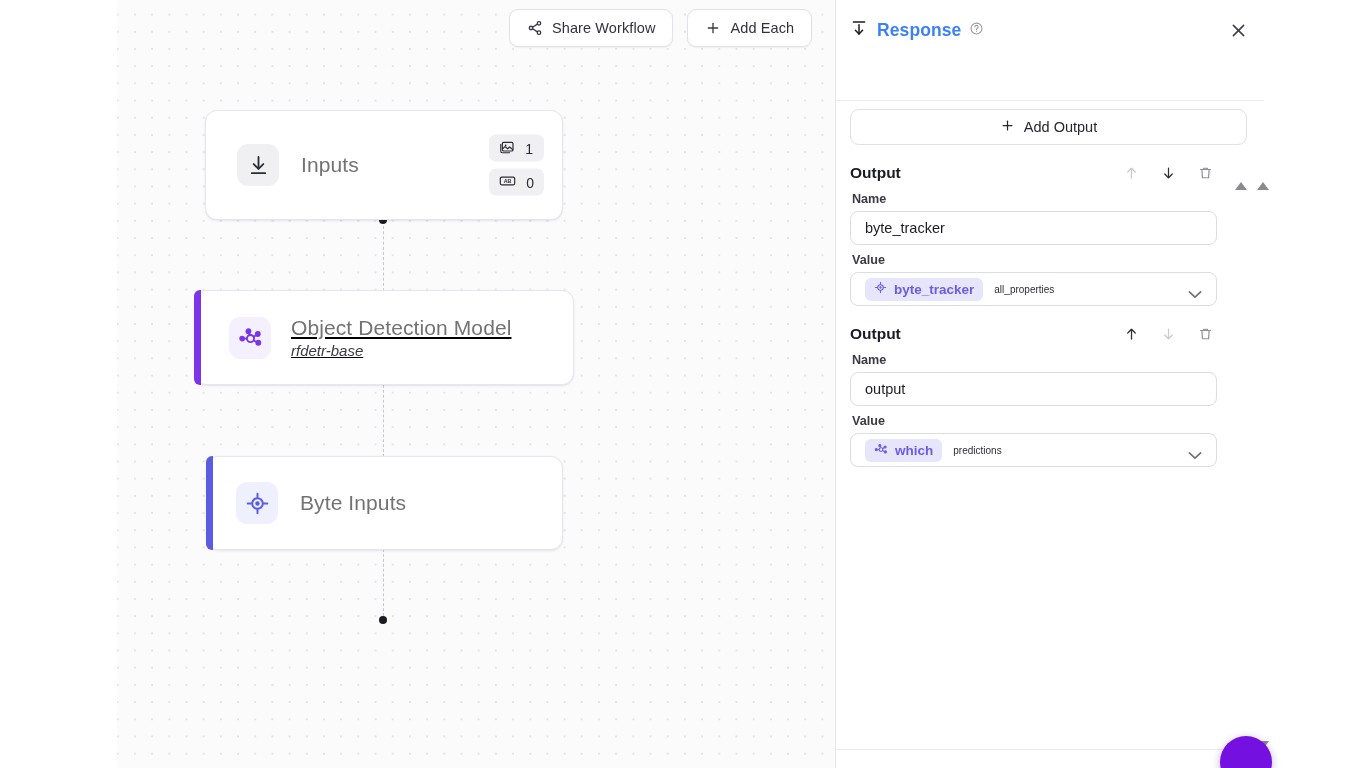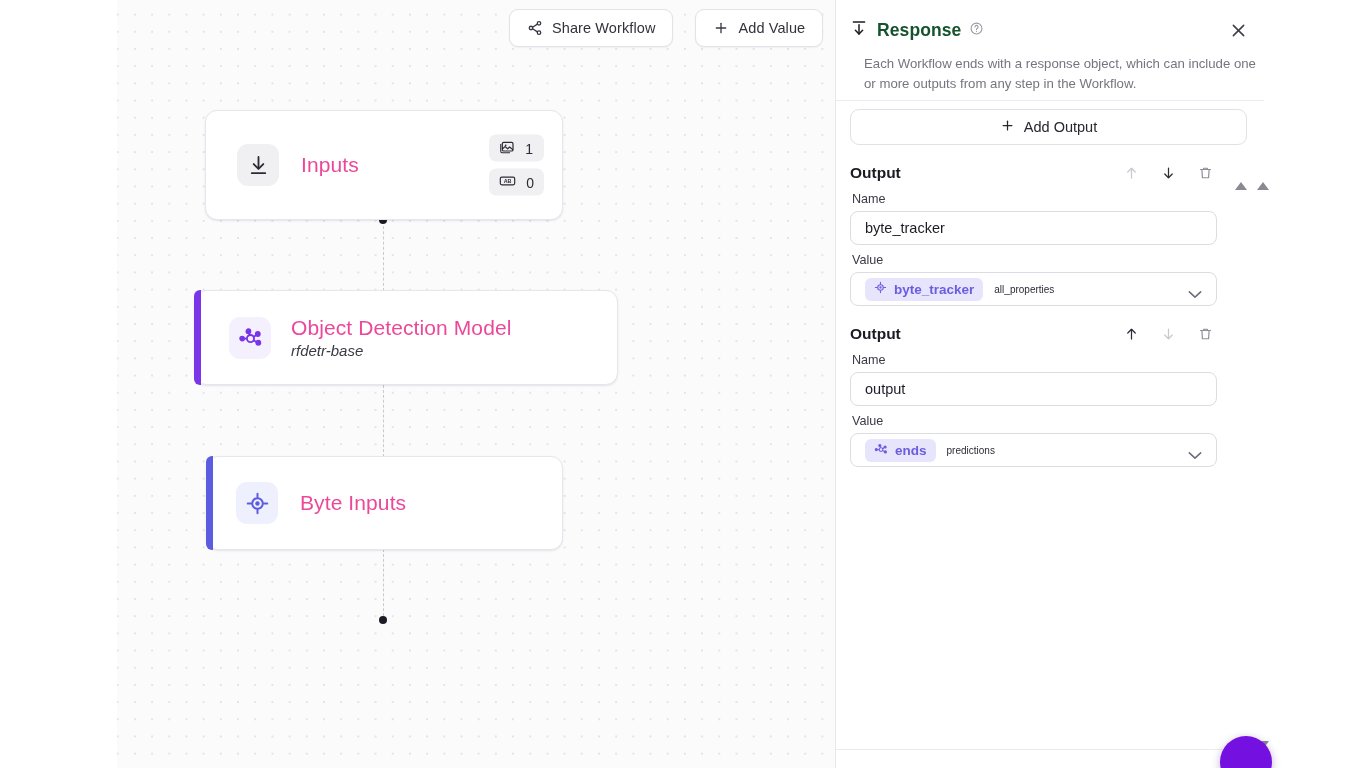--- a/index.html
+++ b/index.html
@@ -25,21 +25,21 @@
     overflow: hidden;
   }
   .canvas-right-edge {
     position: absolute; left: 835px; top: 0; width: 1px; height: 768px;
     background: #e7e7ec; z-index: 5;
   }
 
   
   .toolbar {
     position: absolute; top: 9px; left: 509px;
-    display: flex; gap: 22px; z-index: 10;
+    display: flex; gap: 14px; z-index: 10;
   }
   .tb-btn {
     display: flex; align-items: center; gap: 9px;
     height: 38px; padding: 0 17px;
     background: #ffffff; border: 1px solid #e2e2e7; border-radius: 9px;
     font-size: 14.5px; color: #32323c; letter-spacing: .1px;
     box-shadow: 0 1px 1.5px rgba(16,20,40,.05);
     cursor: pointer; white-space: nowrap;
   }
   .tb-btn svg { display: block; }
@@ -68,26 +68,26 @@
   }
   .node-accent {
     position: absolute; left: -1px; top: -1px; bottom: -1px;
     width: 7px; border-radius: 6px 0 0 6px;
   }
   .node-icon {
     width: 42px; height: 42px; border-radius: 11px;
     display: flex; align-items: center; justify-content: center;
     flex: none;
   }
-  .node-title { font-size: 21px; color: #ec4899; letter-spacing: .1px; }
+  .node-title { font-size: 21px; color: #737373; letter-spacing: .1px; }
   .node-sub { font-size: 15px; color: #3a3a44; font-style: italic; margin-top: 2px; }
   .node-texts { display: flex; flex-direction: column; }
 
   #node-inputs  { left: 205px; top: 110px; width: 358px; height: 110px; padding-left: 31px; }
-  #node-model   { left: 194px; top: 290px; width: 424px; height: 95px; padding-left: 34px; }
+  #node-model   { left: 194px; top: 290px; width: 380px; height: 95px; padding-left: 34px; text-decoration: underline; }
   #node-tracker { left: 206px; top: 456px; width: 357px; height: 94px; padding-left: 29px; }
   #node-outputs {
     left: 204px; top: 622px; width: 360px; height: 92px; padding-left: 32px;
     border: 2px solid #6f7280; box-shadow: 0 2px 6px rgba(17,20,45,.09);
   }
 
   .badge-col {
     position: absolute; right: 18px; top: 50%; transform: translateY(-50%);
     display: flex; flex-direction: column; gap: 7px;
   }
@@ -105,21 +105,21 @@
     font-size: 14.5px; color: #2b2b35;
   }
 
   
   .panel {
     position: absolute; left: 836px; top: 0; width: 530px; height: 768px;
     background: #ffffff; z-index: 6;
   }
   .panel-head { padding: 19px 22px 0 14px; position: relative; }
   .panel-title-row { display: flex; align-items: center; gap: 9px; }
-  .panel-title { font-size: 17.5px; font-weight: bold; color: #14532d; letter-spacing: .1px; }
+  .panel-title { font-size: 17.5px; font-weight: bold; color: #3b82f6; letter-spacing: .1px; }
   .panel-close {
     position: absolute; right: 117px; top: 21px;
     width: 20px; height: 20px; cursor: pointer;
   }
   .panel-desc {
     margin: 13px 0 0 14px; width: 400px;
     font-size: 13.2px; line-height: 1.52; color: #75757f;
   }
   .panel-divider {
     position: absolute; left: 0; top: 100px; width: 428px; height: 1px; background: #ececf0;
@@ -140,21 +140,21 @@
     display: flex; align-items: center; position: relative;
     height: 22px; width: 397px;
   }
   .out-head-label { font-size: 15.5px; font-weight: bold; color: #1b1b24; }
   .out-actions {
     position: absolute; right: 34px; display: flex; align-items: center; gap: 22px;
   }
   .ico-btn { width: 15px; height: 16px; cursor: pointer; display: block; }
 
   .field-label {
-    font-size: 12.6px; font-weight: normal; color: #3a3a46;
+    font-size: 12.6px; font-weight: bold; color: #3a3a46;
     margin: 8px 0 5px 2px;
   }
   .text-input {
     width: 367px; height: 34px;
     border: 1px solid #dcdce3; border-radius: 8px;
     background: #ffffff; padding: 0 14px;
     font-family: "Liberation Sans", sans-serif;
     font-size: 14.5px; color: #1c1c26;
     outline: none;
   }
@@ -220,21 +220,21 @@
       </span>
       <span>Share Workflow</span>
     </button>
     <button class="tb-btn">
       <span>
         <svg width="16" height="16" viewBox="0 0 24 24" fill="none" stroke="#3a3a46" stroke-width="2" stroke-linecap="round">
           <line x1="12" y1="5" x2="12" y2="19"></line>
             <line x1="5" y1="12" x2="19" y2="12"></line>
         </svg>
       </span>
-      <span>Add Value</span>
+      <span>Add Each</span>
     </button>
   </div>
 
   <div class="node" id="node-inputs">
     <div class="node-icon" style="background:#f0f0f3;">
       <svg width="23" height="23" viewBox="0 0 24 24" fill="none" stroke="#2b2b35" stroke-width="1.9" stroke-linecap="round" stroke-linejoin="round">
         <line x1="12" y1="3" x2="12" y2="15"></line>
           <polyline points="7,10.5 12,15.5 17,10.5"></polyline>
           <line x1="5" y1="20" x2="19" y2="20"></line>
       </svg>
@@ -324,21 +324,20 @@
             <circle cx="12" cy="17.2" r="1.05" fill="#9a9aa4" stroke="none"></circle>
           </svg>
         </span>
       </div>
       <div class="panel-close">
         <svg width="19" height="19" viewBox="0 0 24 24" fill="none" stroke="#3c3c46" stroke-width="1.9" stroke-linecap="round">
           <line x1="5.5" y1="5.5" x2="18.5" y2="18.5"></line>
             <line x1="18.5" y1="5.5" x2="5.5" y2="18.5"></line>
         </svg>
       </div>
-      <p class="panel-desc">Each Workflow ends with a response object, which can include one or more outputs from any step in the Workflow.</p>
     </div>
     <div class="panel-divider"></div>
 
     <div class="panel-body">
 
       <button class="add-output">
         <span>
           <svg width="15" height="15" viewBox="0 0 24 24" fill="none" stroke="#26262f" stroke-width="2" stroke-linecap="round">
             <line x1="12" y1="5" x2="12" y2="19"></line>
               <line x1="5" y1="12" x2="19" y2="12"></line>
@@ -434,21 +433,21 @@
                 <circle cx="10" cy="6" r="1.8" fill="#6d5ce0"></circle>
                   <circle cx="19" cy="8.6" r="1.8" fill="#6d5ce0"></circle>
                 <circle cx="19.5" cy="17" r="1.8" fill="#6d5ce0"></circle>
                   <circle cx="4" cy="13" r="1.8" fill="#6d5ce0"></circle>
                 <line x1="10.6" y1="9.8" x2="11.2" y2="7.8"></line>
                   <line x1="14.9" y1="11.6" x2="17.3" y2="9.6"></line>
                 <line x1="15" y1="14.8" x2="17.7" y2="16.3"></line>
                   <line x1="8.8" y1="13" x2="6" y2="13"></line>
               </svg>
             </span>
-            <span>ends</span>
+            <span>which</span>
           </span>
           <span class="select-text">predictions</span>
           <span class="chev">
             <svg width="14" height="9" viewBox="0 0 16 10" fill="none" stroke="#6b6b77" stroke-width="1.7" stroke-linecap="round" stroke-linejoin="round">
               <polyline points="1.5,2 8,8 14.5,2"></polyline>
             </svg>
           </span>
         </div>
       </div>
 

